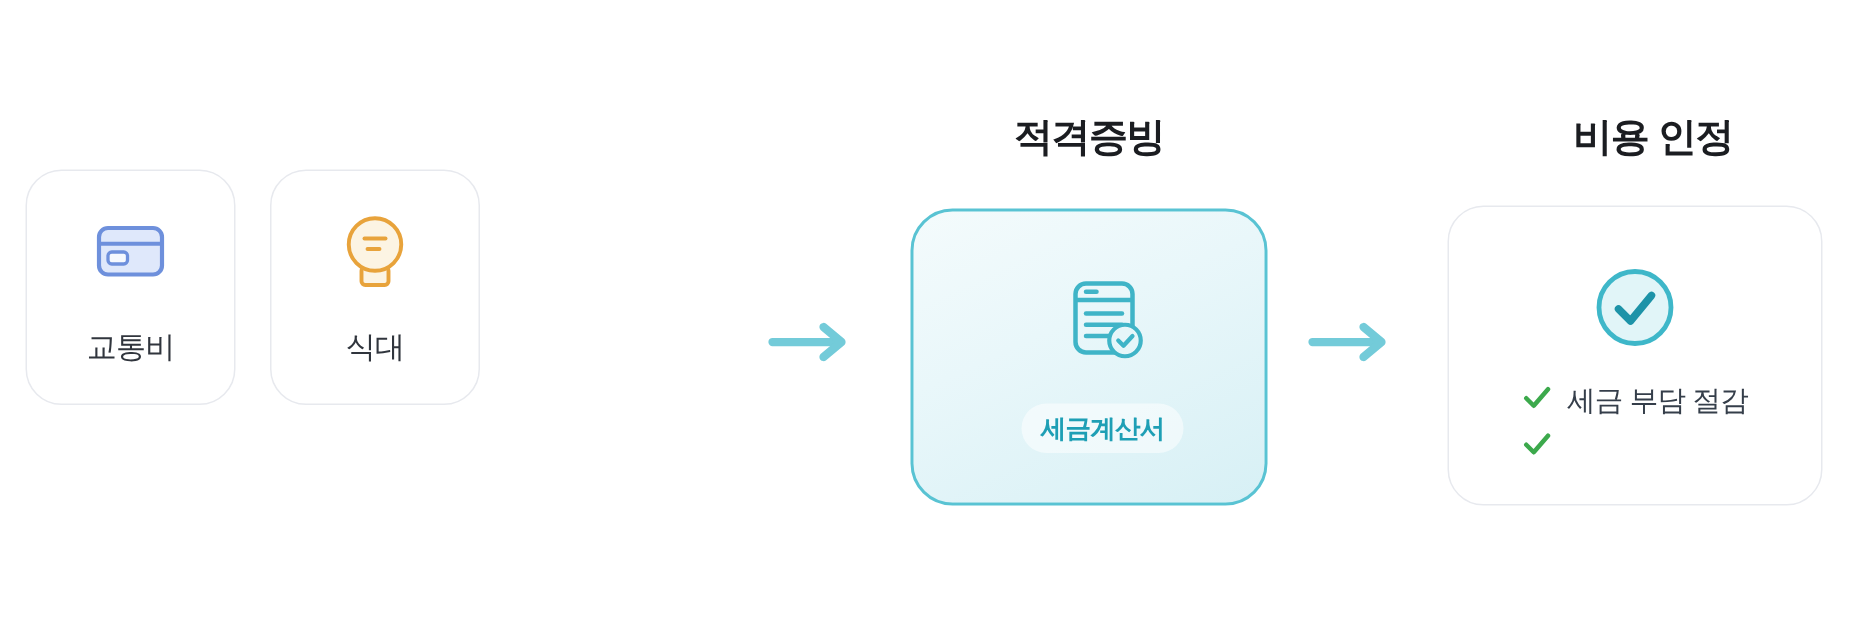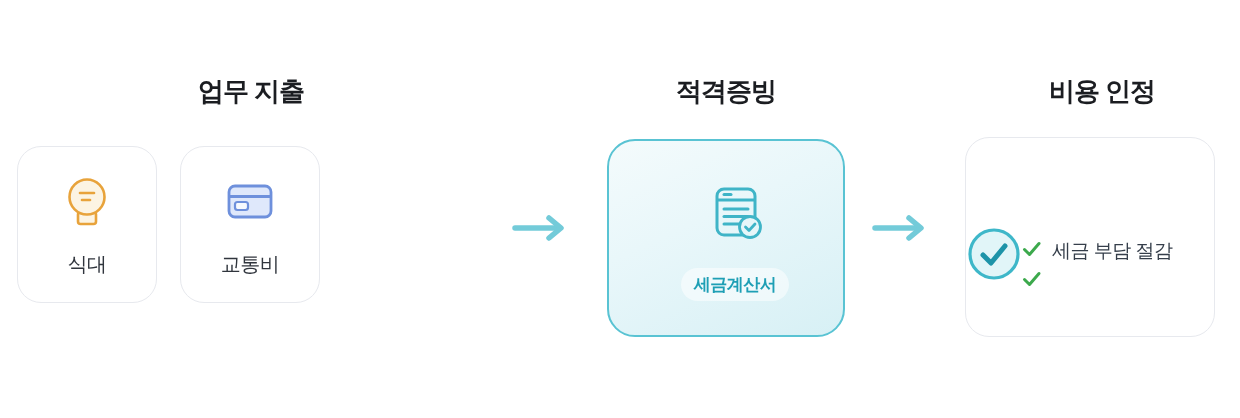--- a/index.html
+++ b/index.html
@@ -63,59 +63,58 @@
   }
   
   .sec-result { position: absolute; left: 965px; top: 75px; width: 274px; }
   .result-card {
     margin-top: 29px;
     width: 250px; height: 200px;
     box-sizing: border-box;
     background: #ffffff;
     border: 1px solid #e7e9ee;
     border-radius: 24px;
-    display: flex; align-items: center;
+    display: flex; flex-direction: column; align-items: center;
     padding-top: 40px;
   }
   .benefits { margin-top: 16px; display: flex; flex-direction: column; gap: 7px; }
   .benefit-row { display: flex; align-items: center; gap: 10px; }
   .benefit-row .benefit-label {
     font-size: 19px; font-weight: 500; color: #353e4a; letter-spacing: -0.5px; line-height: 25px;
   }
 </style>
 </head>
 <body>
 
 <div class="canvas">
 
   <div class="sec-expenses">
-    <div class="step-title">업무 지출</div>
     <div class="cards-row">
+
+      <div class="mini-card">
+        <span>
+          <svg width="60" height="60" viewBox="0 0 60 60" fill="none">
+            <rect x="9" y="14" width="42" height="31" rx="6" fill="#dfe8fb" stroke="#6e90dc" stroke-width="2.8"></rect>
+            <line x1="9" y1="24.5" x2="51" y2="24.5" stroke="#6e90dc" stroke-width="2.8"></line>
+            <rect x="15" y="30" width="13" height="8" rx="2.5" fill="#f6f9fe" stroke="#6e90dc" stroke-width="2.2"></rect>
+          </svg>
+        </span>
+        <span class="label">교통비</span>
+      </div>
 
       <div class="mini-card">
         <span>
           <svg width="56" height="60" viewBox="0 0 56 60" fill="none">
             <rect x="19" y="40" width="18" height="12" rx="2.5" fill="#fcf4e3" stroke="#e8a33b" stroke-width="2.6"></rect>
             <circle cx="28" cy="25" r="17.5" fill="#fcf4e3" stroke="#e8a33b" stroke-width="2.6"></circle>
             <line x1="21" y1="21" x2="35" y2="21" stroke="#e8a33b" stroke-width="2.6" stroke-linecap="round"></line>
             <line x1="23" y1="28" x2="31" y2="28" stroke="#e8a33b" stroke-width="2.6" stroke-linecap="round"></line>
           </svg>
         </span>
         <span class="label">식대</span>
-      </div>
-
-      <div class="mini-card">
-        <span>
-          <svg width="60" height="60" viewBox="0 0 60 60" fill="none">
-            <rect x="9" y="14" width="42" height="31" rx="6" fill="#dfe8fb" stroke="#6e90dc" stroke-width="2.8"></rect>
-            <line x1="9" y1="24.5" x2="51" y2="24.5" stroke="#6e90dc" stroke-width="2.8"></line>
-            <rect x="15" y="30" width="13" height="8" rx="2.5" fill="#f6f9fe" stroke="#6e90dc" stroke-width="2.2"></rect>
-          </svg>
-        </span>
-        <span class="label">교통비</span>
       </div>
 
 
     </div>
   </div>
 
   <span class="flow-arrow arrow-1">
     <svg width="58" height="30" viewBox="0 0 58 30" fill="none">
       <line x1="3" y1="15" x2="47" y2="15" stroke="#73cbd9" stroke-width="5.5" stroke-linecap="round"></line>
       <polyline points="37,5 49,15 37,25" fill="none" stroke="#73cbd9" stroke-width="5.5" stroke-linecap="round" stroke-linejoin="round"></polyline>

